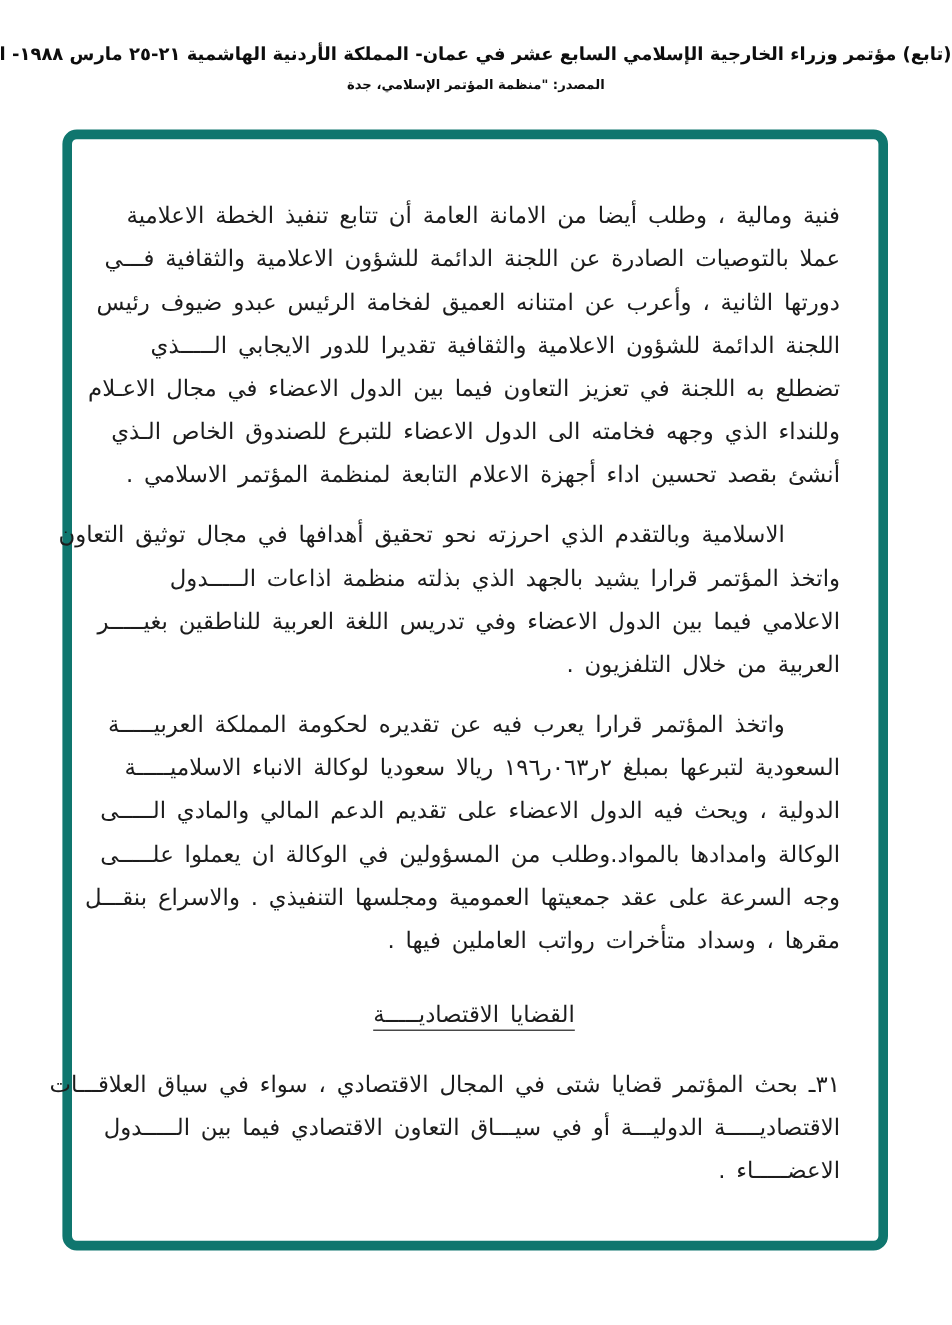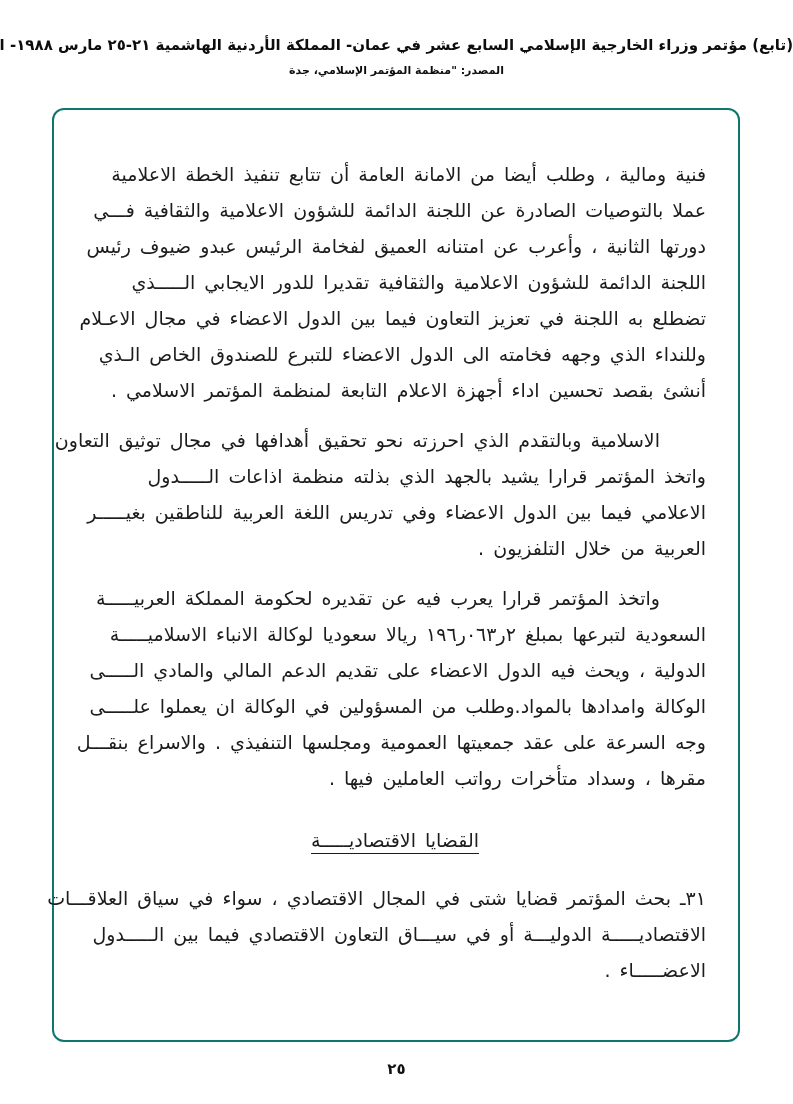--- a/index.html
+++ b/index.html
@@ -31,21 +31,21 @@
     font-size: 11px;
     font-weight: bold;
   }
   .document-frame {
     position: absolute;
     left: 52px;
     top: 108px;
     width: 688px;
     height: 934px;
     box-sizing: border-box;
-    border: 2px solid #0f766e;
+    border: 8px solid #0f766e;
     border-radius: 12px;
     background: #ffffff;
   }
   .document-body {
     position: absolute;
     top: 46px;
     right: 32px;
     left: 30px;
     direction: rtl;
     text-align: right;
@@ -112,15 +112,14 @@
         </div>
         <div class="section-heading">القضايا الاقتصاديـــــة</div>
         <div class="para">
           <div class="line">٣١ـ بحث المؤتمر قضايا شتى في المجال الاقتصادي ، سواء في سياق العلاقـــات</div>
           <div class="line">الاقتصاديـــــة الدوليـــة أو في سيـــاق التعاون الاقتصادي فيما بين الـــــدول</div>
           <div class="line">الاعضـــــاء .</div>
         </div>
       </div>
   </div>
 
-  <div class="page-number">٢٥</div>
 
 </div>
 
 </body></html>

